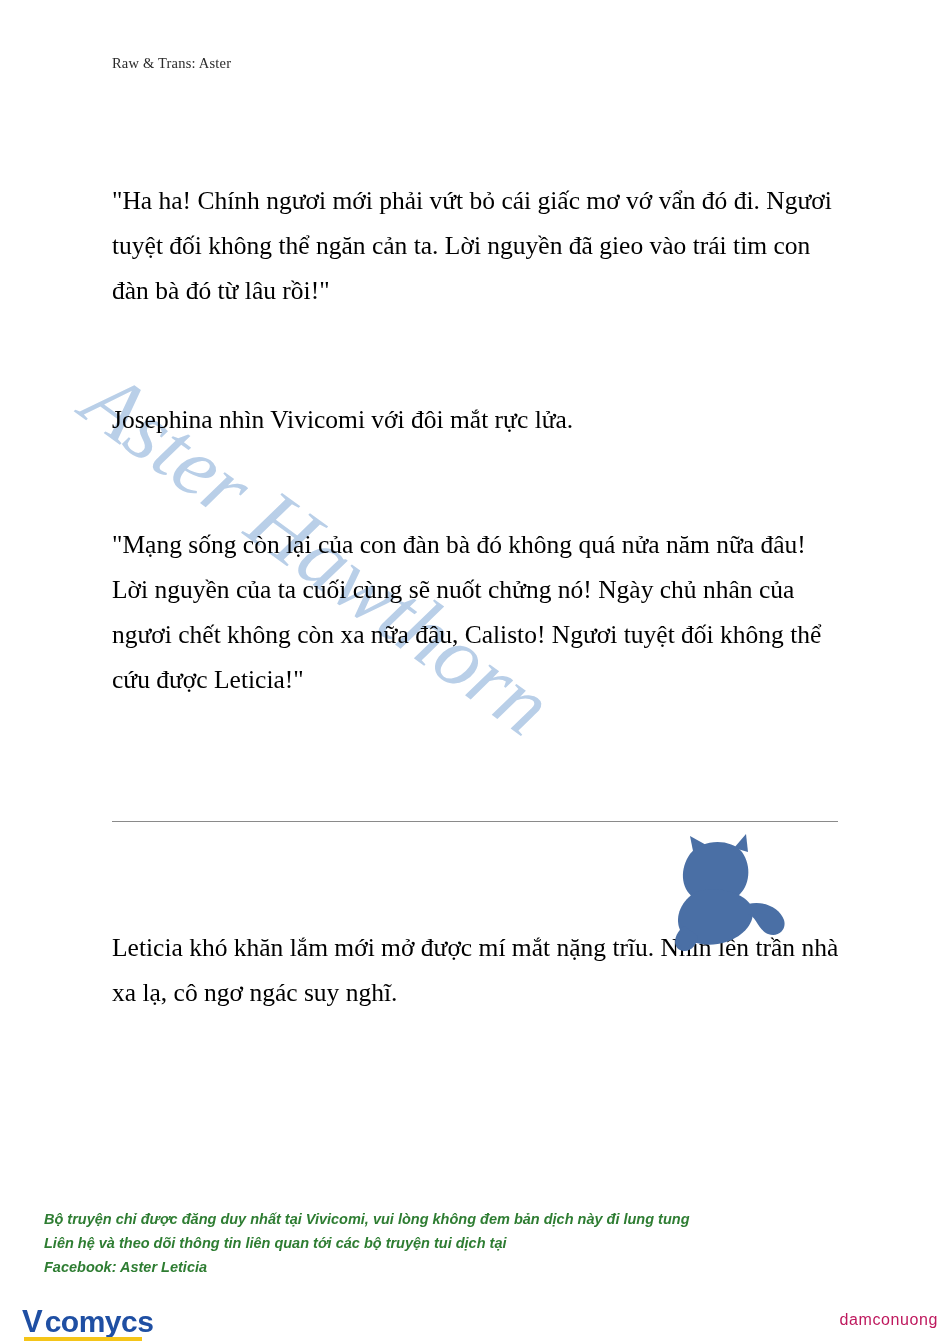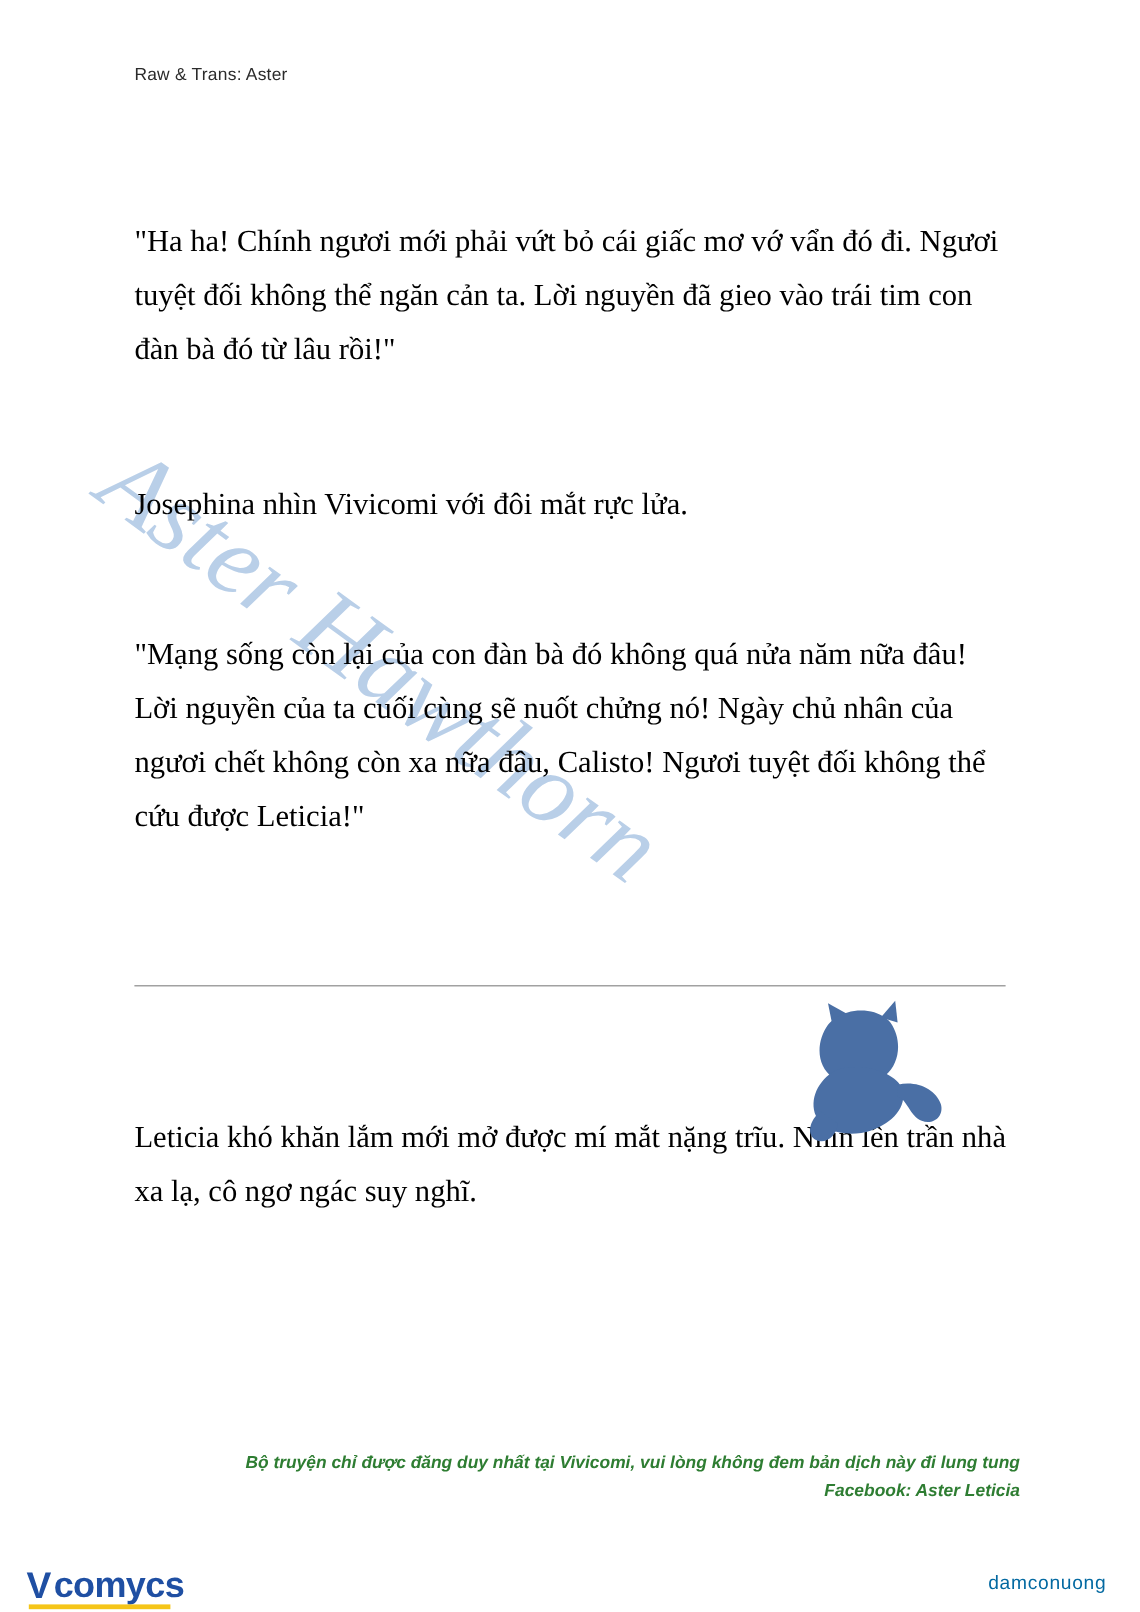--- a/index.html
+++ b/index.html
@@ -19,21 +19,21 @@
     width: 950px;
     height: 1343px;
     box-sizing: border-box;
   }
 
   
   .credit {
     position: absolute;
     top: 55px;
     left: 112px;
-    font-family: Liberation Sans, sans-serif;
+    font-family: Liberation Serif, serif;
     font-size: 14.5px;
     color: #2b2b2b;
     letter-spacing: 0.2px;
   }
 
   
   .content {
     position: absolute;
     top: 178px;
     left: 112px;
@@ -107,22 +107,23 @@
     height: 130px;
     z-index: 4;
   }
 
   
   .footer-notes {
     position: absolute;
     top: 1207px;
     left: 0;
     width: 850px;
-    text-align: right;
+    text-align: left;
     z-index: 3;
+    padding-left: 44px;
   }
   .footer-notes div {
     font-family: "Liberation Sans", sans-serif;
     font-style: italic;
     font-weight: bold;
     font-size: 14.5px;
     color: #2e7d32;
     line-height: 24px;
   }
 
@@ -161,25 +162,25 @@
   .brand-underline {
     position: absolute;
     left: 24px;
     bottom: 2px;
     width: 118px;
     height: 4px;
     background: #f5c518;
   }
   .site-tag {
     position: absolute;
-    right: 28px;
+    right: 12px;
     bottom: 14px;
     font-family: "Liberation Sans", sans-serif;
     font-size: 16px;
-    color: #0369a1;
+    color: #be185d;
     letter-spacing: 0.6px;
   }
 </style>
 </head>
 <body>
 
 <div class="page">
 
   <div class="credit">Raw &amp; Trans: Aster</div>
 
@@ -212,20 +213,21 @@
     </svg>
   </div>
 
   <div class="content-lower">
     <p class="para">Leticia khó khăn lắm mới mở được mí mắt nặng trĩu. Nhìn lên trần nhà xa lạ, cô ngơ ngác suy nghĩ.</p>
     <div class="gap-sm"></div>
   </div>
 
   <div class="footer-notes">
     <div>Bộ truyện chỉ được đăng duy nhất tại Vivicomi, vui lòng không đem bản dịch này đi lung tung</div>
+    <div>Liên hệ và theo dõi thông tin liên quan tới các bộ truyện tui dịch tại</div>
     <div>Facebook: Aster Leticia</div>
   </div>
 
   <div class="bottom-bar">
     <div class="brand">
       <span class="brand-v">V</span>
       <span class="brand-text">comycs</span>
     </div>
     <div class="brand-underline"></div>
     <div class="site-tag">damconuong</div>

